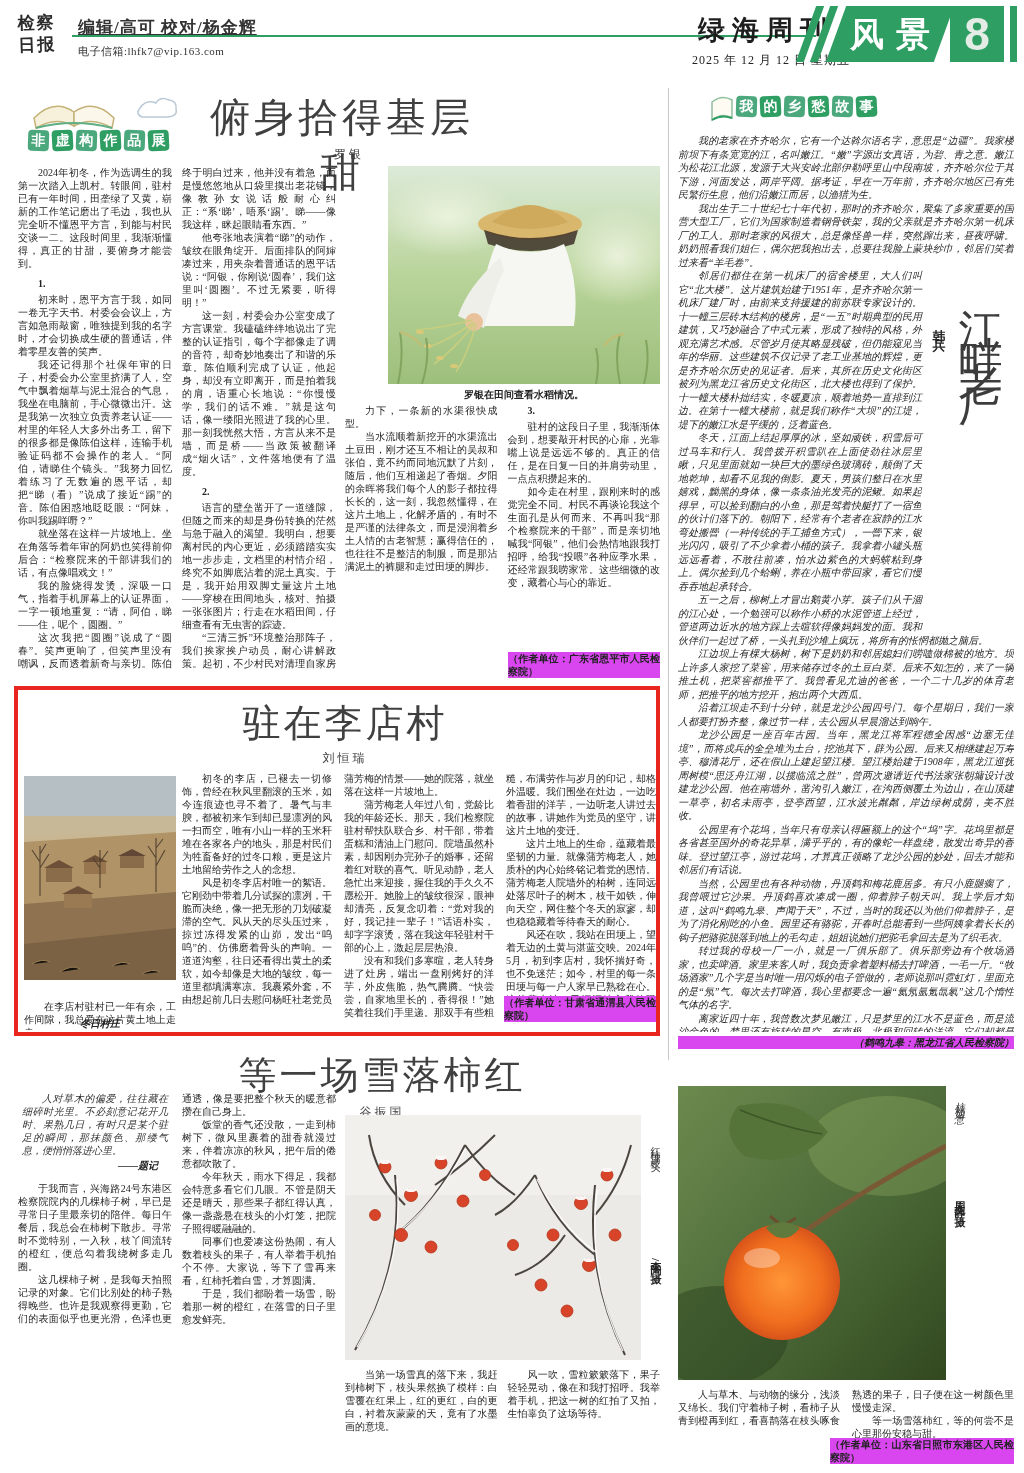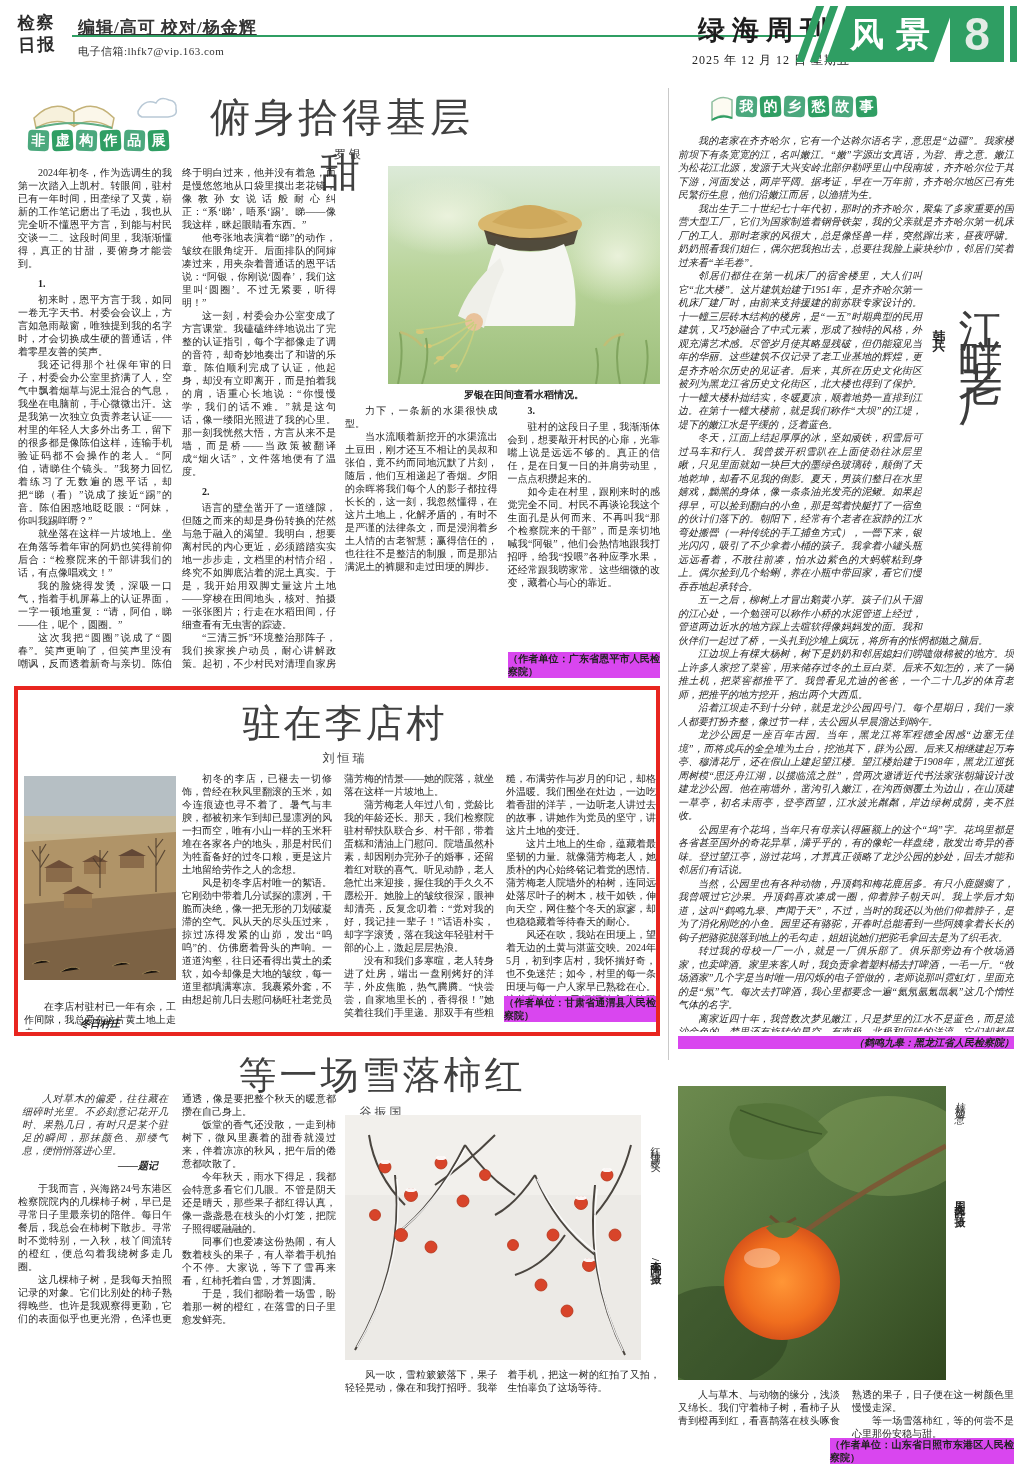--- a/index.html
+++ b/index.html
@@ -345,20 +345,21 @@
           <ellipse cx="236" cy="83" rx="5.5" ry="2"></ellipse>
         <ellipse cx="262" cy="55" rx="5" ry="2"></ellipse>
           <ellipse cx="244" cy="145" rx="5.5" ry="2"></ellipse>
       </g>
     </svg>
   </div>
   <div class="abs vcap cap3a">红柿满枝头</div>
   <div class="abs vcap-b cap3b">李陶/摄</div>
 
   <div class="abs body-txt a3-mid">
+      <p class="ind">当第一场雪真的落下来，我赶到柿树下，枝头果然换了模样：白雪覆在红果上，红的更红，白的更白，衬着灰蒙蒙的天，竟有了水墨画的意境。</p>
       <p class="ind">风一吹，雪粒簌簌落下，果子轻轻晃动，像在和我打招呼。我举着手机，把这一树的红拍了又拍，生怕辜负了这场等待。</p>
     </div>
 
   <div class="abs a3-photo-right">
     <svg width="268" height="294" viewBox="0 0 268 294">
       <defs>
         <linearGradient id="g3" x1="0" y1="0" x2="1" y2="1">
           <stop offset="0" stop-color="#6c8a4e"></stop>
             <stop offset="0.55" stop-color="#4c6a38"></stop>
           <stop offset="1" stop-color="#32481f"></stop>

